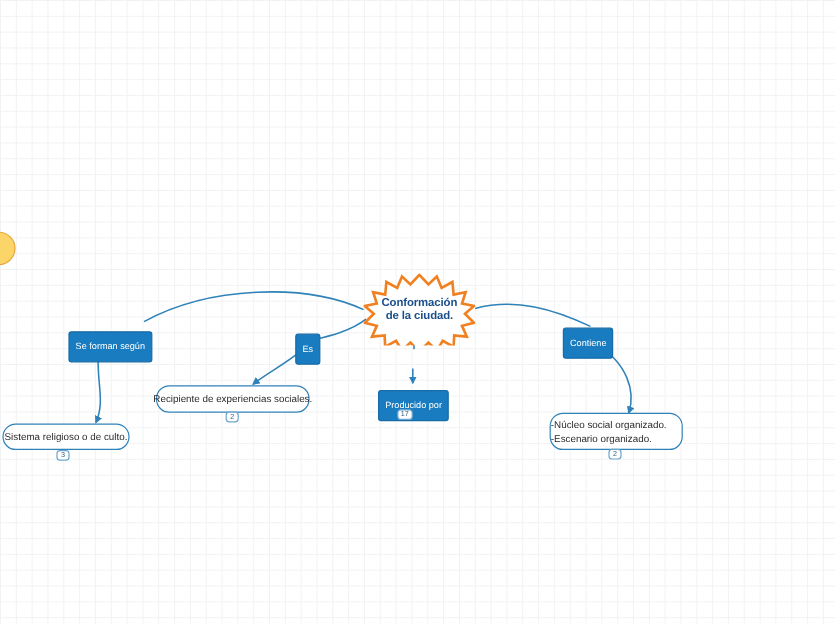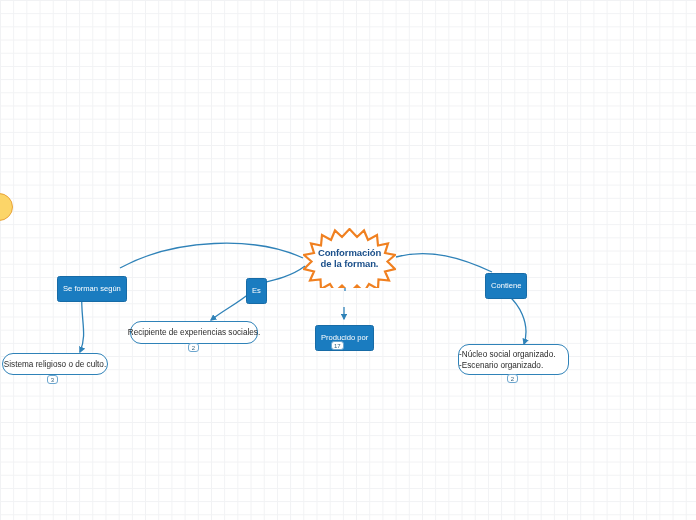--- a/index.html
+++ b/index.html
@@ -163,31 +163,31 @@
 
     <path d="M 498 288 C 522 302, 530 326, 524 344" fill="none" stroke="#2f82b8" stroke-width="1.3" marker-end="url(#arrow)"></path>
   </svg>
 
   <div class="burst-wrap">
     <svg class="burst-svg" viewBox="0 0 93 60" xmlns="http://www.w3.org/2000/svg">
       <polygon points="46.5,1 54,9 61,2.5 65,12 74,7 75,17.5 85,15.5 82,25 92,27 84.5,33.5 92,41 82,43.5 86,52.5 75.5,51.5 75,61 66,56 61,64 54,57.5 46.5,65 39,57.5 32,64 27,56 18,61 17.5,51.5 7,52.5 11,43.5 1,41 8.5,33.5 1,27 11,25 8,15.5 18,17.5 19,7 28,12 32,2.5 39,9" fill="#ffffff" stroke="#f08020" stroke-width="2.2" stroke-linejoin="miter"></polygon>
     </svg>
     <div class="burst-text">
       <span>Conformación</span>
-      <span>de la forman.</span>
+      <span>de la ciudad.</span>
     </div>
   </div>
 
   <div class="edge-label" style="left:57px; top:276px; height:14px;">Se forman según</div>
 
   <div class="edge-label" style="left:246px; top:278px; height:13px;">Es</div>
 
   <div class="edge-label" style="left:315px; top:293px; height:13px;margin-top:32px;">Producido por</div>
 
-  <div class="edge-label" style="left:485px; top:273px; height:13px;">Contiene</div>
+  <div class="edge-label" style="left:469px; top:273px; height:13px;">Contiene</div>
 
   <div class="node center-align" style="left:2px; top:353px; width:106px; height:22px;">
     <span class="node-line">Sistema religioso o de culto.</span>
   </div>
   <div class="badge" style="left:47px; top:375px;">3</div>
 
   <div class="node center-align" style="left:130px; top:321px; width:128px; height:23px;">
     <span class="node-line">Recipiente de experiencias sociales.</span>
   </div>
   <div class="badge" style="left:188px; top:343px;">2</div>

